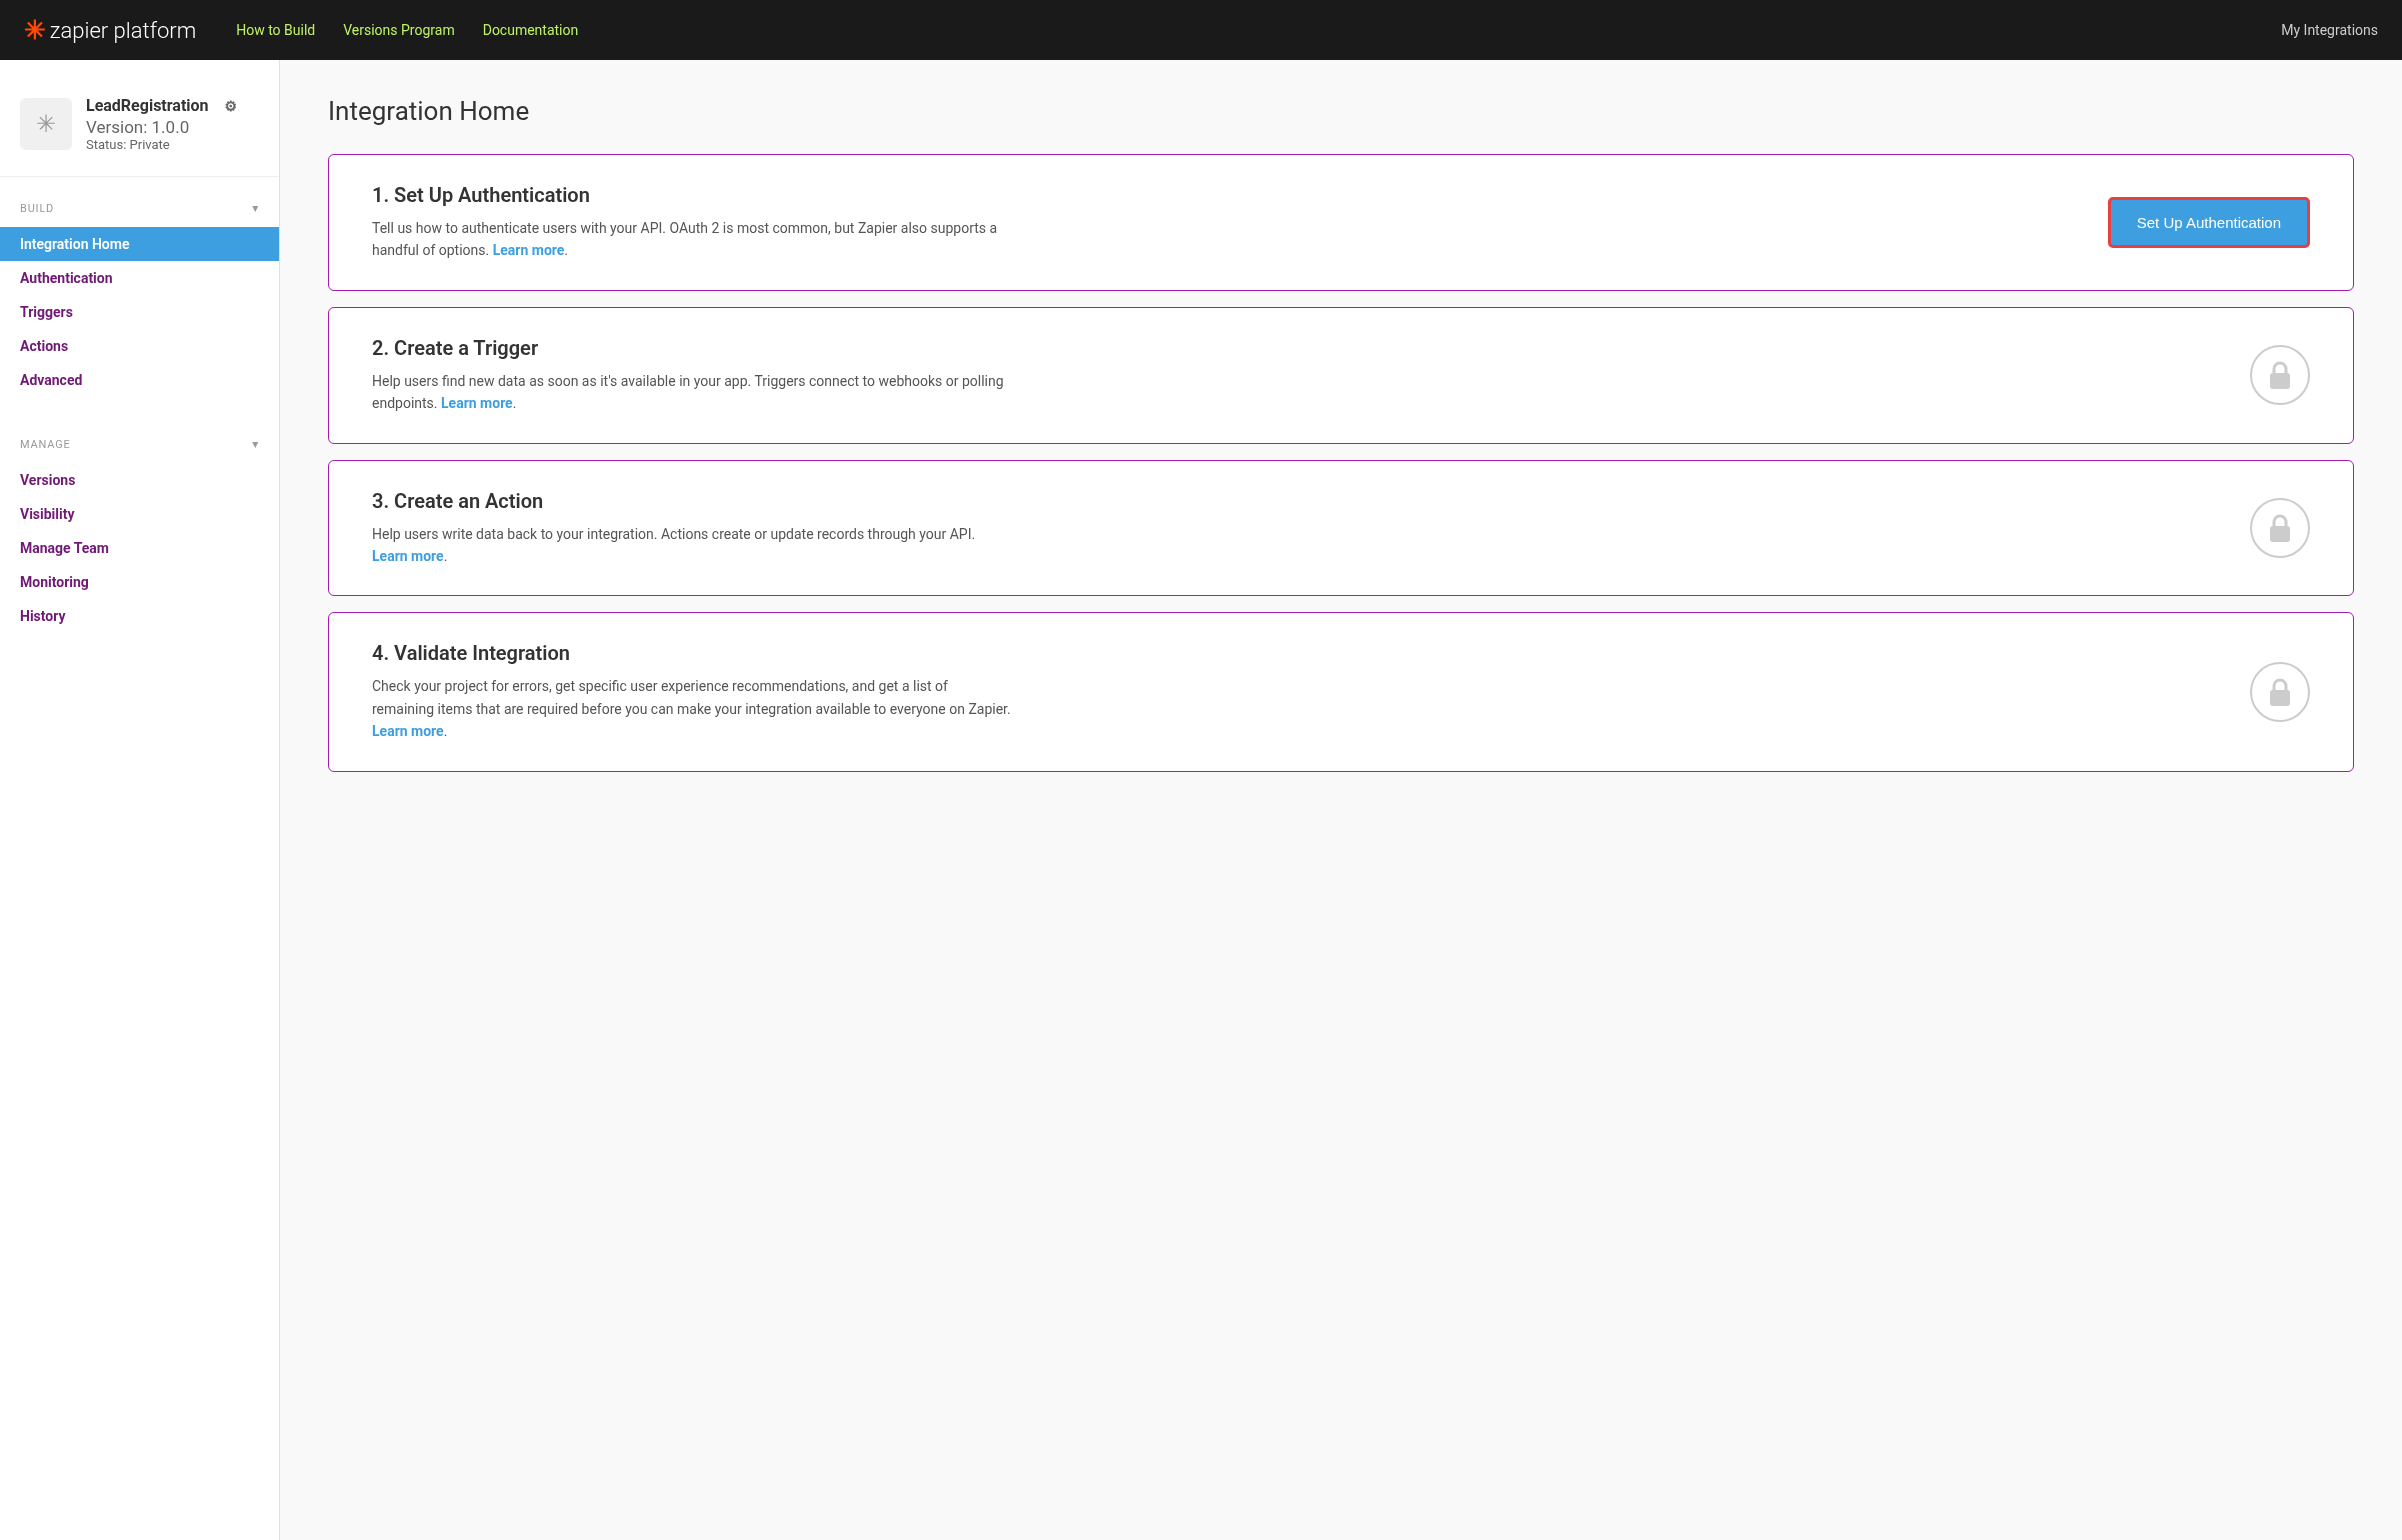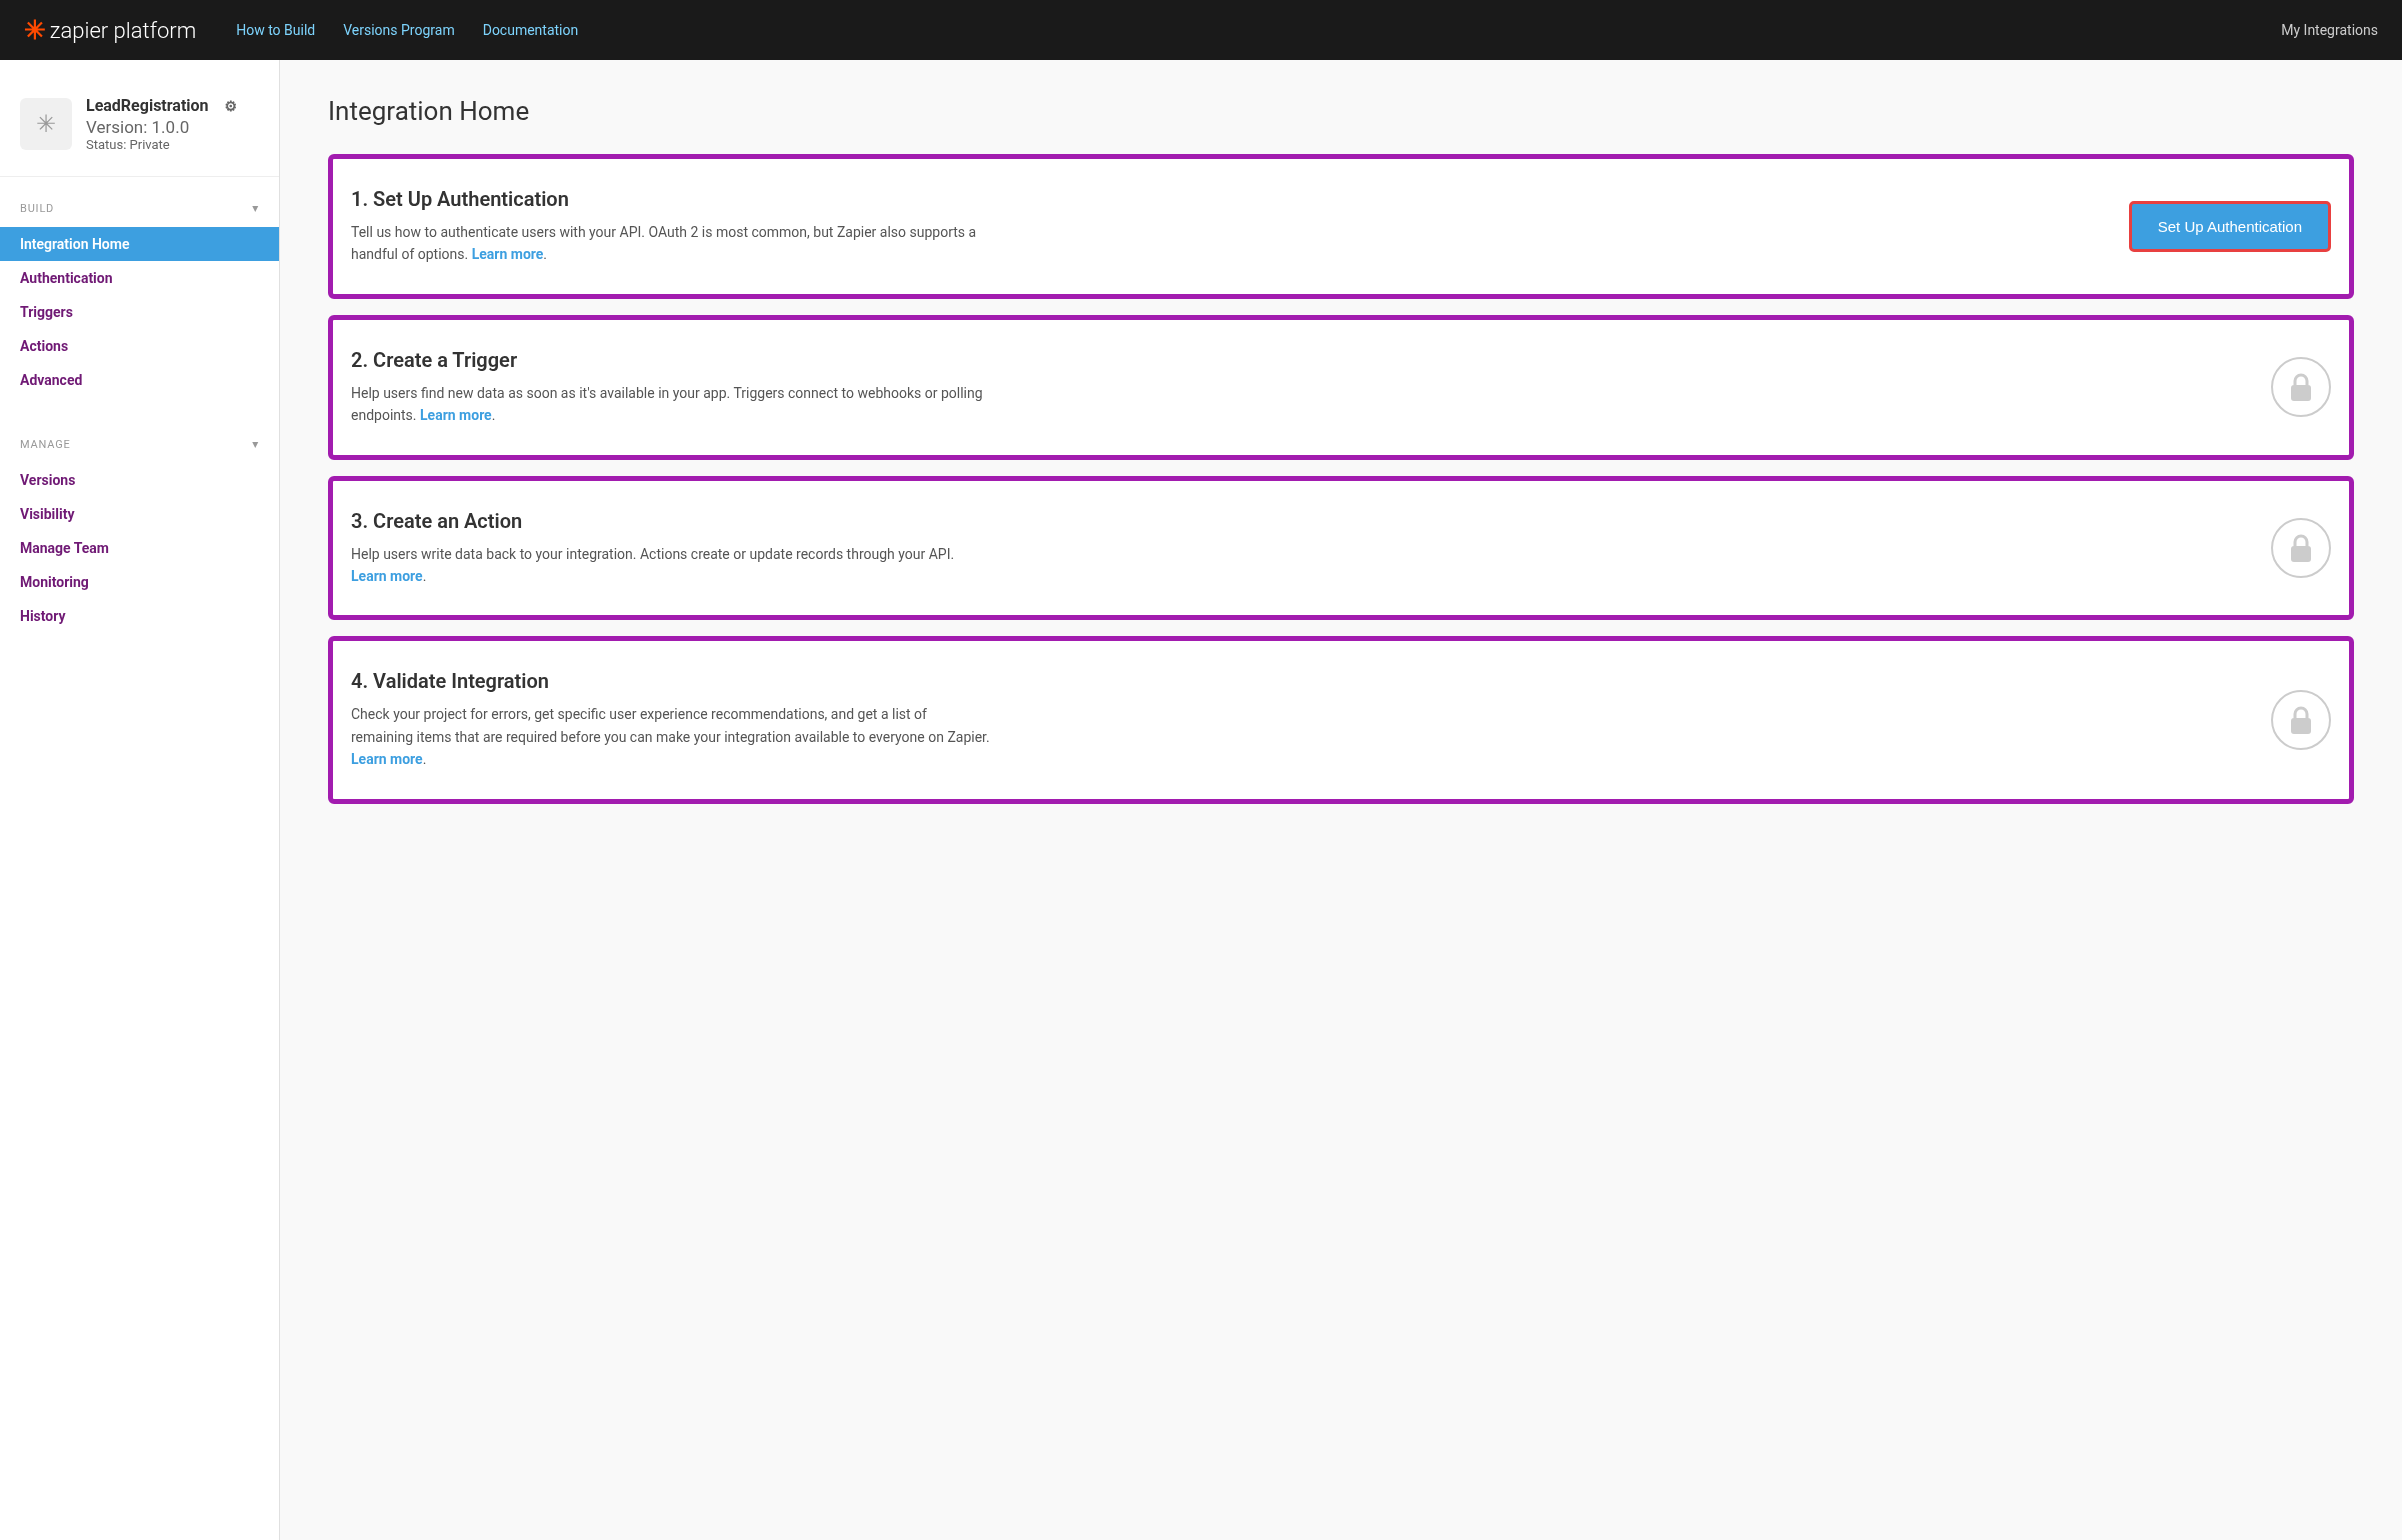--- a/index.html
+++ b/index.html
@@ -13,21 +13,21 @@
       padding: 0 24px;
       height: 60px;
       justify-content: space-between;
     }
     .topnav-left { display: flex; align-items: center; gap: 40px; }
     .topnav-logo { color: #fff; font-size: 22px; font-weight: 300; display: flex; align-items: center; gap: 4px; }
     .topnav-logo .logo-asterisk { color: #ff4a00; font-size: 26px; font-weight: bold; }
     .topnav-logo .logo-text { color: #fff; }
     .topnav-links { display: flex; gap: 28px; }
     .topnav-links a {
-      color: #7dd3fc;
+      color: #bef264;
       text-decoration: none;
       font-size: 14px;
     }
     .topnav-right { color: #ccc; font-size: 14px; cursor: pointer; }
 
     
     .layout { display: flex; min-height: calc(100vh - 60px); }
 
     
     .sidebar {
@@ -104,23 +104,23 @@
     .page-title {
       font-size: 26px;
       font-weight: 400;
       color: #333;
       margin-bottom: 28px;
     }
 
     
     .card {
       background: #fff;
-      border: 5px solid #a21caf;
+      border: 1px solid #a21caf;
       border-radius: 6px;
-      padding: 28px 18px;
+      padding: 28px 43px;
       margin-bottom: 16px;
       display: flex;
       align-items: center;
       justify-content: space-between;
     }
 
     .card-content { flex: 1; }
     .card-title {
       font-size: 20px;
       font-weight: 600;

